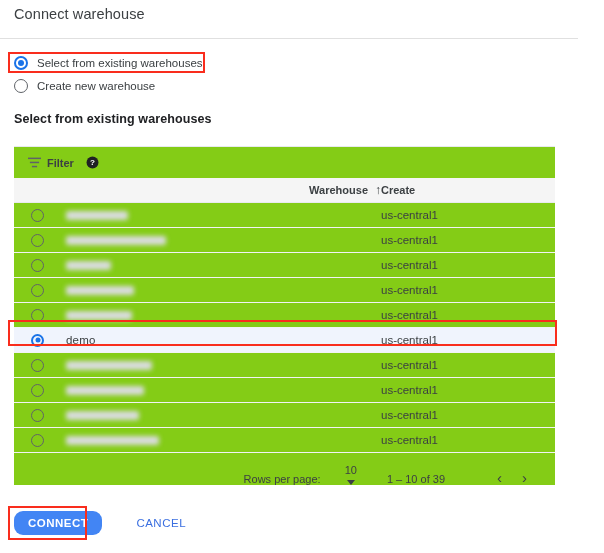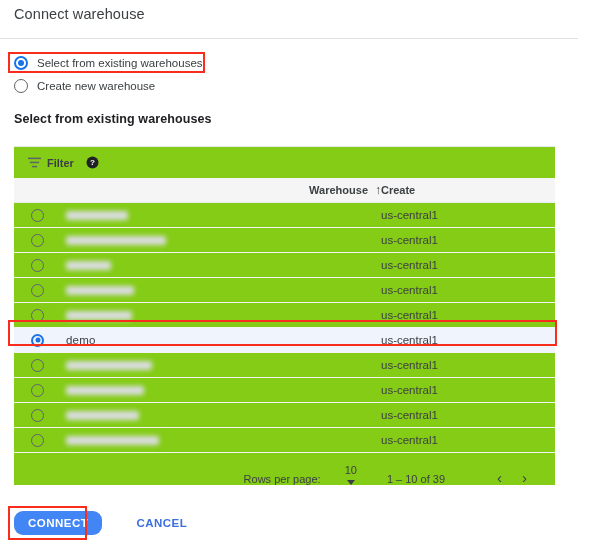--- a/index.html
+++ b/index.html
@@ -279,21 +279,21 @@
     border-radius: 9px;
     height: 24px;
     padding: 0 14px;
     font-family: "Liberation Sans", sans-serif;
     cursor: pointer;
   }
   .btn-cancel {
     background: transparent;
     color: #3b6fe0;
     font-size: 11.5px;
-    font-weight: bold;
+    font-weight: normal;
     letter-spacing: 0.5px;
     border: none;
     height: 24px;
     padding: 0 12px;
     margin-left: 22px;
     font-family: "Liberation Sans", sans-serif;
     cursor: pointer;
   }
 
   

